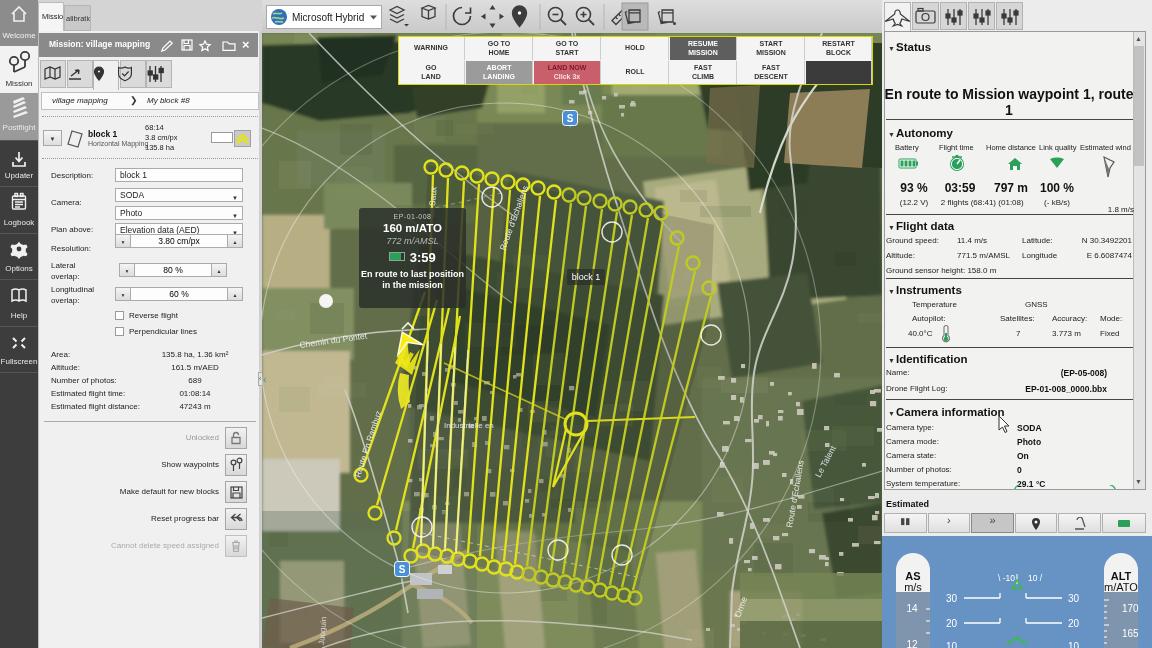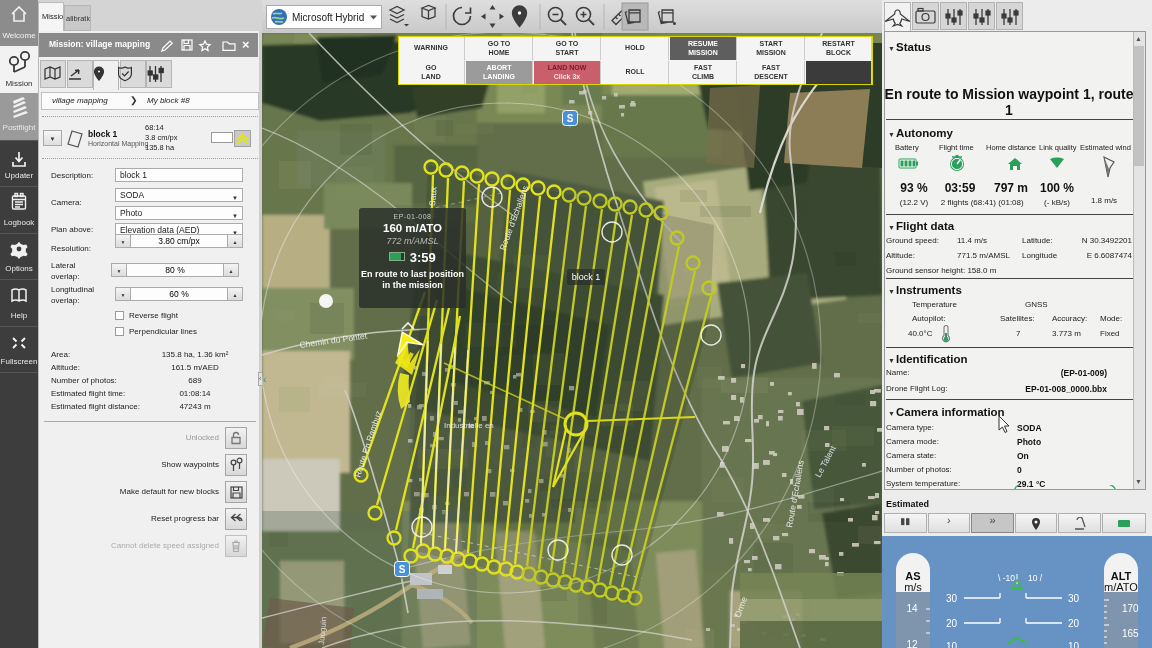--- a/index.html
+++ b/index.html
@@ -167,21 +167,21 @@
 <div class="dd" style="left:115px;top:206px;width:128px">Photo</div>
 <div class="lbl" style="left:51px;top:225px">Plan above:</div>
 <div class="dd" style="left:115px;top:223px;width:128px">Elevation data (AED)</div>
 <div class="lbl" style="left:51px;top:244px">Resolution:</div>
 <div class="spin" style="left:115px;top:234px;width:128px">
     <div class="spbtn" style="left:0">▼</div>
     <div class="spval">3.80 cm/px</div>
     <div class="spbtn" style="right:0">▲</div>
   </div>
 <div class="lbl" style="left:51px;top:260px;line-height:11px">Lateral<br>overlap:</div>
-<div class="spin" style="left:111px;top:263px;width:128px">
+<div class="spin" style="left:119px;top:263px;width:108px">
     <div class="spbtn" style="left:0">▼</div>
     <div class="spval">80 %</div>
     <div class="spbtn" style="right:0">▲</div>
   </div>
 <div class="lbl" style="left:51px;top:284px;line-height:11px">Longitudinal<br>overlap:</div>
 <div class="spin" style="left:115px;top:287px;width:128px">
     <div class="spbtn" style="left:0">▼</div>
     <div class="spval">60 %</div>
     <div class="spbtn" style="right:0">▲</div>
   </div>
@@ -818,21 +818,21 @@
     </g>
 </svg>
 <div class="rb" style="left:884px;top:181px;width:60px;text-align:center;font-size:12px">93 %</div>
 <div class="rb" style="left:930px;top:181px;width:60px;text-align:center;font-size:12px">03:59</div>
 <div class="rb" style="left:981px;top:181px;width:60px;text-align:center;font-size:12px">797 m</div>
 <div class="rb" style="left:1027px;top:181px;width:60px;text-align:center;font-size:12px">100 %</div>
 <div class="rl" style="left:884px;top:198px;width:60px;text-align:center">(12.2 V)</div>
 <div class="rl" style="left:926px;top:198px;width:70px;text-align:right">2 flights (68:41)</div>
 <div class="rl" style="left:981px;top:198px;width:60px;text-align:center">(01:08)</div>
 <div class="rl" style="left:1027px;top:198px;width:60px;text-align:center">(- kB/s)</div>
-<div class="rl" style="left:1074px;top:196px;width:60px;text-align:center">1.8 m/s</div>
+<div class="rl" style="left:1074px;top:205px;width:60px;text-align:right">1.8 m/s</div>
 <div class="sep" style="left:886px;top:214px;width:247px"></div>
 
 <div class="rsec" style="top:220px">Flight data</div>
 <div class="abs" style="left:888px;top:224px;font-size:7px;color:#333">▼</div>
 <div class="rl" style="left:886px;top:236px">Ground speed:</div>
 <div class="rl" style="left:957px;top:236px">11.4 m/s</div>
 <div class="rl" style="left:1022px;top:236px">Latitude:</div>
 <div class="rl" style="left:1062px;top:236px;width:70px;text-align:right">N 30.3492201</div>
 <div class="rl" style="left:886px;top:251px">Altitude:</div>
 <div class="rl" style="left:957px;top:251px">771.5 m/AMSL</div>
@@ -856,21 +856,21 @@
     <rect x="4" y="9" width="2" height="6" fill="#2aa05a"></rect>
   </svg>
 <div class="rl" style="left:1016px;top:329px">7</div>
 <div class="rl" style="left:1052px;top:329px">3.773 m</div>
 <div class="rl" style="left:1100px;top:329px">Fixed</div>
 <div class="sep" style="left:886px;top:347px;width:247px"></div>
 
 <div class="rsec" style="top:353px">Identification</div>
 <div class="abs" style="left:888px;top:357px;font-size:7px;color:#333">▼</div>
 <div class="rl" style="left:886px;top:368px">Name:</div>
-<div class="rb" style="left:1000px;top:368px;width:107px;text-align:right">(EP-01-009)</div>
+<div class="rb" style="left:1000px;top:368px;width:107px;text-align:right">(EP-05-008)</div>
 <div class="rl" style="left:886px;top:384px">Drone Flight Log:</div>
 <div class="rb" style="left:990px;top:384px;width:117px;text-align:right">EP-01-008_0000.bbx</div>
 <div class="sep" style="left:886px;top:399px;width:247px"></div>
 
 <div class="rsec" style="top:406px">Camera information</div>
 <div class="abs" style="left:888px;top:410px;font-size:7px;color:#333">▼</div>
 <div class="rl" style="left:886px;top:423px">Camera type:</div>
 <div class="rb" style="left:1017px;top:423px">SODA</div>
 <div class="rl" style="left:886px;top:437px">Camera mode:</div>
 <div class="rb" style="left:1017px;top:437px">Photo</div>

